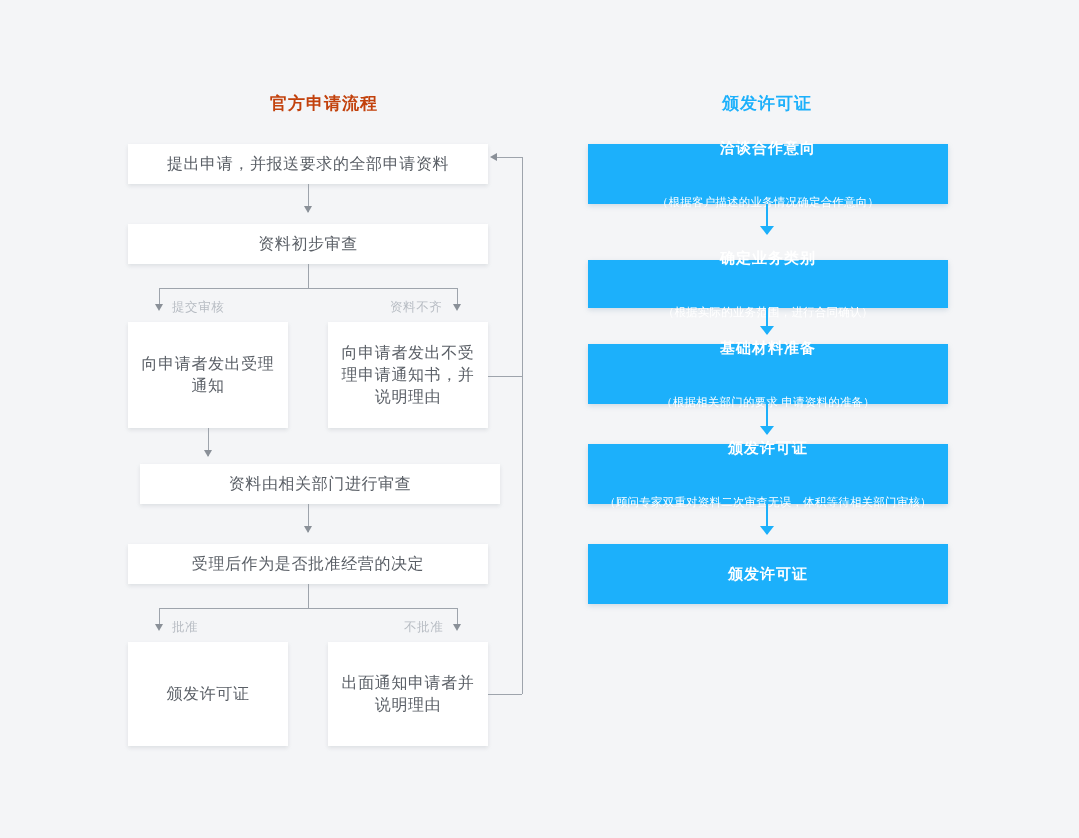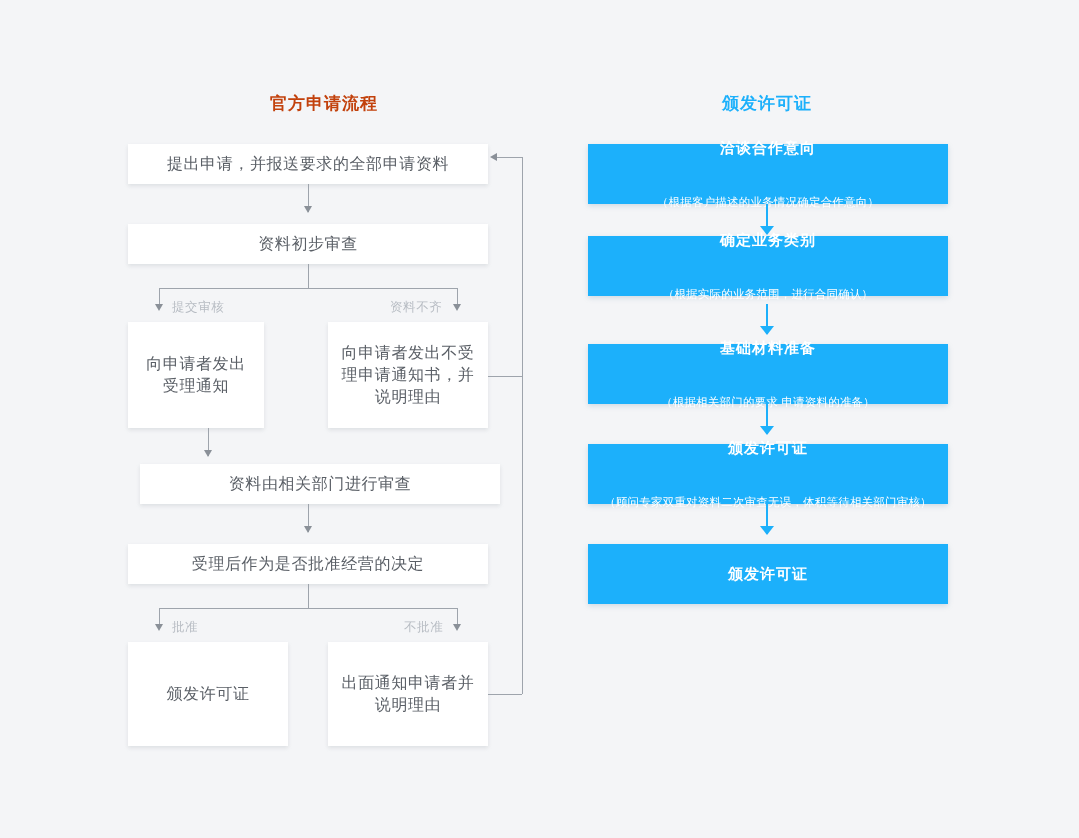--- a/index.html
+++ b/index.html
@@ -154,21 +154,21 @@
   <div class="vline" style="left:308px; top:264px; height:24px;"></div>
   <div class="hline" style="left:159px; top:288px; width:298px;"></div>
   <div class="vline" style="left:159px; top:288px; height:20px;"></div>
   <div class="arrow-down" style="left:155px; top:304px;"></div>
   <div class="vline" style="left:457px; top:288px; height:20px;"></div>
   <div class="arrow-down" style="left:453px; top:304px;"></div>
 
   <div class="branch-label" style="left:172px; top:299px;">提交审核</div>
   <div class="branch-label" style="left:390px; top:299px;">资料不齐</div>
 
-  <div class="wbox" style="left:128px; top:322px; width:136px; height:106px;font-family:Liberation Serif, serif;">向申请者发出受理通知</div>
+  <div class="wbox" style="left:128px; top:322px; width:160px; height:106px;font-family:Liberation Serif, serif;">向申请者发出受理通知</div>
 
   <div class="wbox" style="left:328px; top:322px; width:160px; height:106px;">向申请者发出不受理申请通知书，并说明理由</div>
 
   <div class="vline" style="left:208px; top:428px; height:28px;"></div>
   <div class="arrow-down" style="left:204px; top:450px;"></div>
 
   <div class="wbox" style="left:140px; top:464px; width:360px; height:40px;">资料由相关部门进行审查</div>
 
   <div class="vline" style="left:308px; top:504px; height:28px;"></div>
   <div class="arrow-down" style="left:304px; top:526px;"></div>
@@ -196,21 +196,21 @@
   <div class="hline" style="left:488px; top:694px; width:34px;"></div>
 
   <div class="bcard" style="top:144px; height:60px;">
     <div class="b-title">洽谈合作意向</div>
     <div class="b-sub">（根据客户描述的业务情况确定合作意向）</div>
   </div>
 
   <div class="blue-vline" style="top:204px; height:30px;"></div>
   <div class="blue-arrow" style="top:226px;"></div>
 
-  <div class="bcard" style="top:236px; height:60px;">
+  <div class="bcard" style="top:260px; height:48px;">
     <div class="b-title">确定业务类别</div>
     <div class="b-sub">（根据实际的业务范围，进行合同确认）</div>
   </div>
 
   <div class="blue-vline" style="top:304px; height:30px;"></div>
   <div class="blue-arrow" style="top:326px;"></div>
 
   <div class="bcard" style="top:344px; height:60px;">
     <div class="b-title">基础材料准备</div>
     <div class="b-sub">（根据相关部门的要求 申请资料的准备）</div>

